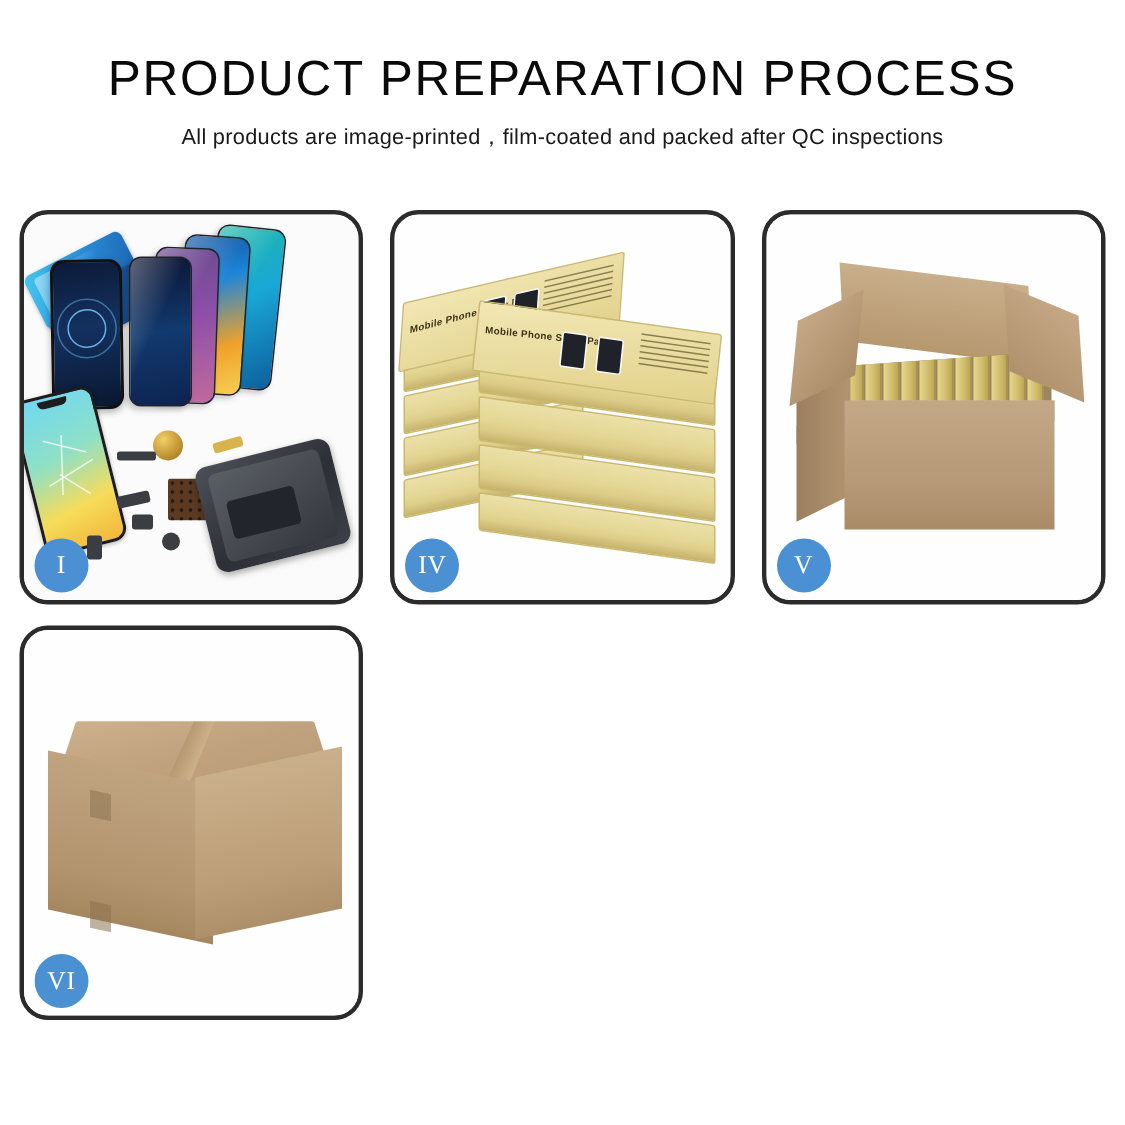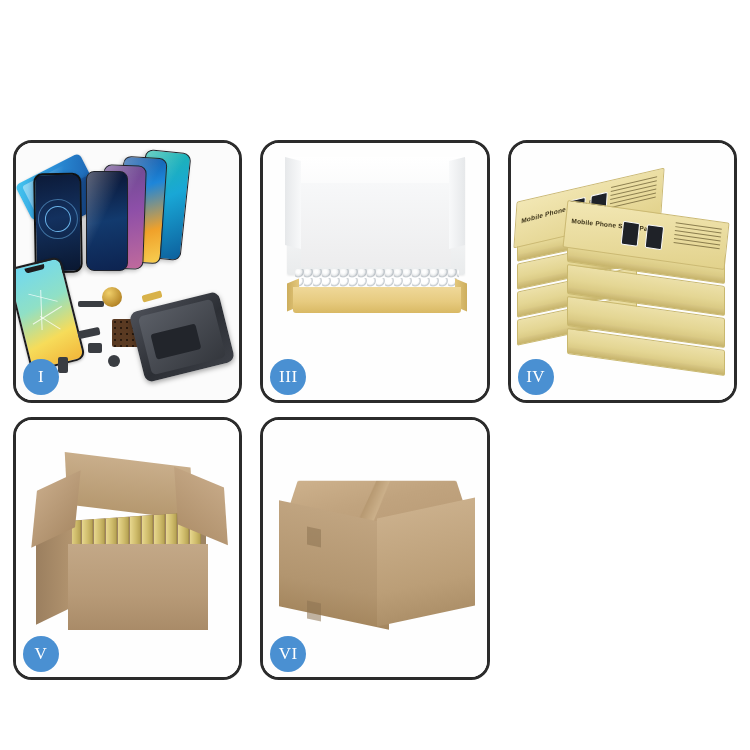--- a/index.html
+++ b/index.html
@@ -377,20 +377,22 @@
     position:absolute; left:30px; top:156px; width:14px; height:18px;
     background:rgba(140,114,82,.55); transform:skewY(12deg);
   }
 </style>
 </head>
 <body>
 
 <div class="page">
 
   <div class="header">
+    <div class="title">PRODUCT PREPARATION PROCESS</div>
+    <div class="subtitle">All products are image-printed，film-coated and packed after QC inspections</div>
   </div>
 
   <div class="grid">
 
     <div class="panel p1">
       <div class="stage">
         <div class="bg"></div>
 
         <div class="phone scr-a"></div>
         <div class="phone scr-b"></div>
@@ -436,36 +438,20 @@
 
         <div class="chassis">
           <div class="inner"></div>
           <div class="batt"></div>
         </div>
       </div>
       <div class="badge">I</div>
     </div>
 
 
-    <div class="panel p3">
-      <div class="stage">
-        <div class="bg"></div>
-        <div class="lid"></div>
-        <div class="lid-inner"></div>
-        <div class="lid-flapL"></div>
-        <div class="lid-flapR"></div>
-        <div class="tray">
-          <div class="tray-top"></div>
-          <div class="tray-left"></div>
-          <div class="tray-right"></div>
-          <div class="tray-front"></div>
-        </div>
-      </div>
-      <div class="badge">III</div>
-    </div>
 
     <div class="panel p4">
       <div class="stage">
         <div class="bg"></div>
         <div class="stack">
           <div class="sbox bx-l4">
               <div class="edge"></div>
             </div>
           <div class="sbox bx-l3">
               <div class="edge"></div>

